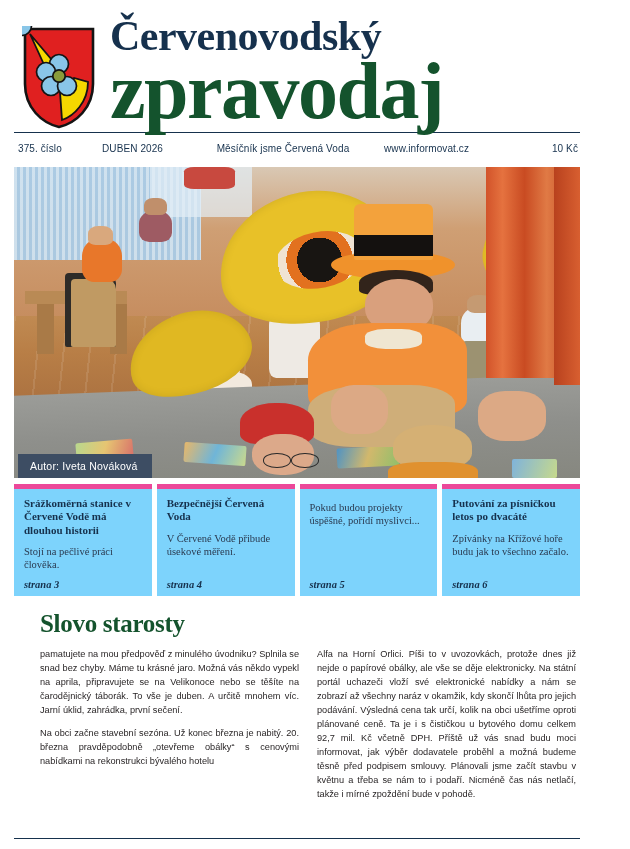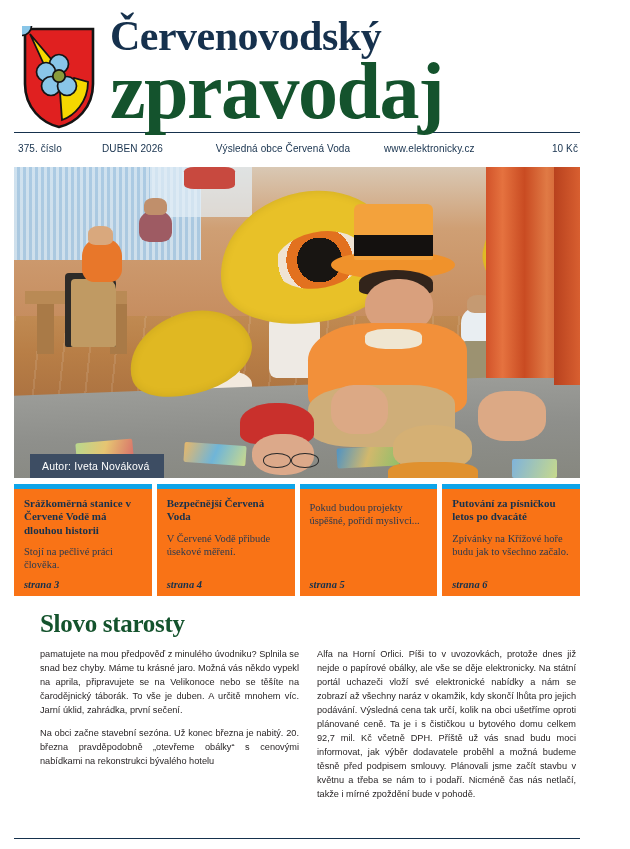--- a/index.html
+++ b/index.html
@@ -163,39 +163,39 @@
   .wface { position:absolute; background:#dca98a; border-radius:46%; }
   .glasses{position:absolute; border:1.5px solid #2a2a2a; border-radius:50%; }
   .childhair{ position:absolute; background:#d5b074; border-radius:48% 48% 36% 36%; }
   .childbody{ position:absolute; background:#e0912f; border-radius:36% 36% 20% 20%; }
 
   
   .card { position:absolute; border-radius:2px; }
 
   .photo-credit {
     position: absolute;
-    left: 16px; bottom: 0;
+    left: 4px; bottom: 0;
     background: #3d4d63;
     color: #ffffff;
     font-size: 10.5px;
     padding: 6px 14px 6px 12px;
     letter-spacing: .2px;
   }
 
   
   .teasers {
     display: flex;
     margin: 6px 14px 0 14px;
     gap: 5px;
     height: 112px;
   }
   .teaser {
     flex: 1 1 0;
-    background: #f97316;
-    border-top: 5px solid #0ea5e9;
+    background: #7dd3fc;
+    border-top: 5px solid #ec4899;
     padding: 8px 10px 6px 10px;
     box-sizing: border-box;
     display: flex;
     flex-direction: column;
     position: relative;
   }
   .teaser-title {
     font-family: "Liberation Serif", serif;
     font-weight: bold;
     font-size: 11px;
@@ -282,22 +282,22 @@
 
     <div class="titleblock">
       <div class="title-top">Červenovodský</div>
       <div class="title-main">zpravodaj</div>
     </div>
   </div>
 
   <div class="infobar">
     <div class="ib-issue">375. číslo</div>
     <div class="ib-month">DUBEN 2026</div>
-    <div class="ib-desc">Výsledná obce Červená Voda</div>
-    <div class="ib-web">www.elektronicky.cz</div>
+    <div class="ib-desc">Měsíčník jsme Červená Voda</div>
+    <div class="ib-web">www.informovat.cz</div>
     <div class="ib-price">10 Kč</div>
   </div>
 
   <div class="photo-wrap">
     <div class="photo">
 
       <div class="bg-wall"></div>
       <div class="bg-window"></div>
       <div class="bg-window2"></div>
       <div class="bg-floor"></div>

